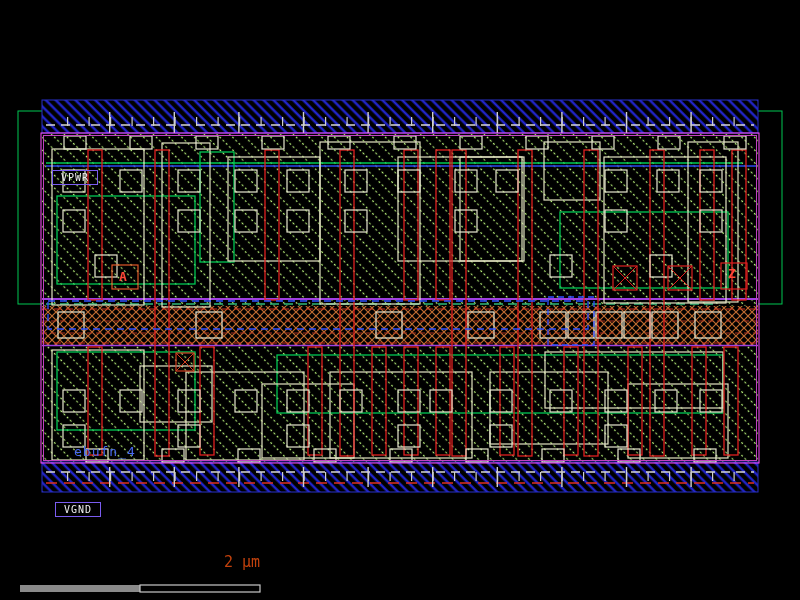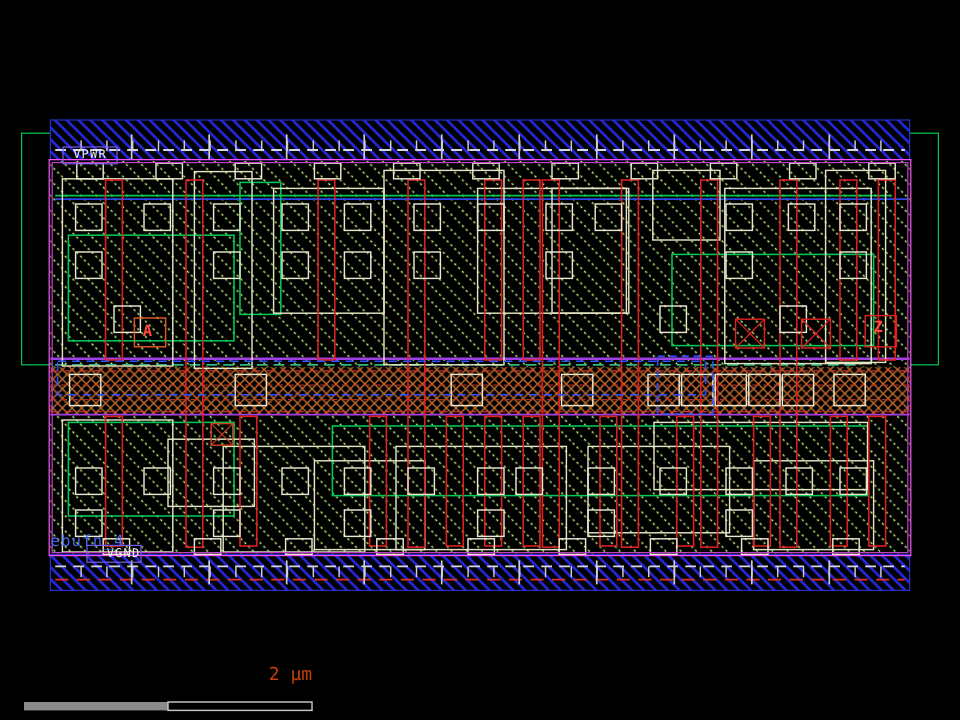--- a/index.html
+++ b/index.html
@@ -1,23 +1,23 @@
 <!DOCTYPE html>
 <html><head>
 <meta charset="utf-8">
 <style>
   html,body{margin:0;padding:0;background:#000;}
   .screen{position:relative;width:800px;height:600px;overflow:hidden;background:#000;
           font-family:"DejaVu Sans Mono","Liberation Mono",monospace;}
   .screen svg{position:absolute;left:0;top:0;}
   .lbl{position:absolute;border:1px solid #7a5cf0;color:#f0f0f0;font-size:10px;line-height:13px;
-       width:44px;height:13px;text-align:center;letter-spacing:1px;}
+       width:44px;height:13px;text-align:center;letter-spacing:1px;margin-top:48px;}
   .vpwr{left:52px;top:122px;}
-  .vgnd{left:72px;top:454px;text-align:right;}
-  .cellname{position:absolute;left:42px;top:444px;color:#4868f0;font-size:13px;letter-spacing:1px;}
+  .vgnd{left:55px;top:454px;}
+  .cellname{position:absolute;left:42px;top:444px;color:#4868f0;font-size:13px;letter-spacing:1px;padding-left:32px;}
   .pin{position:absolute;color:#ff4838;font-size:13px;font-weight:bold;}
   .pinA{left:119px;top:269px;}
   .pinZ{left:728px;top:266px;}
   .scaletext{position:absolute;left:224px;top:553px;color:#c2410c;font-size:15px;}
 </style>
 </head>
 <body>
 
 <div class="screen">
   <svg id="layout-svg" width="800" height="600" viewBox="0 0 800 600">

